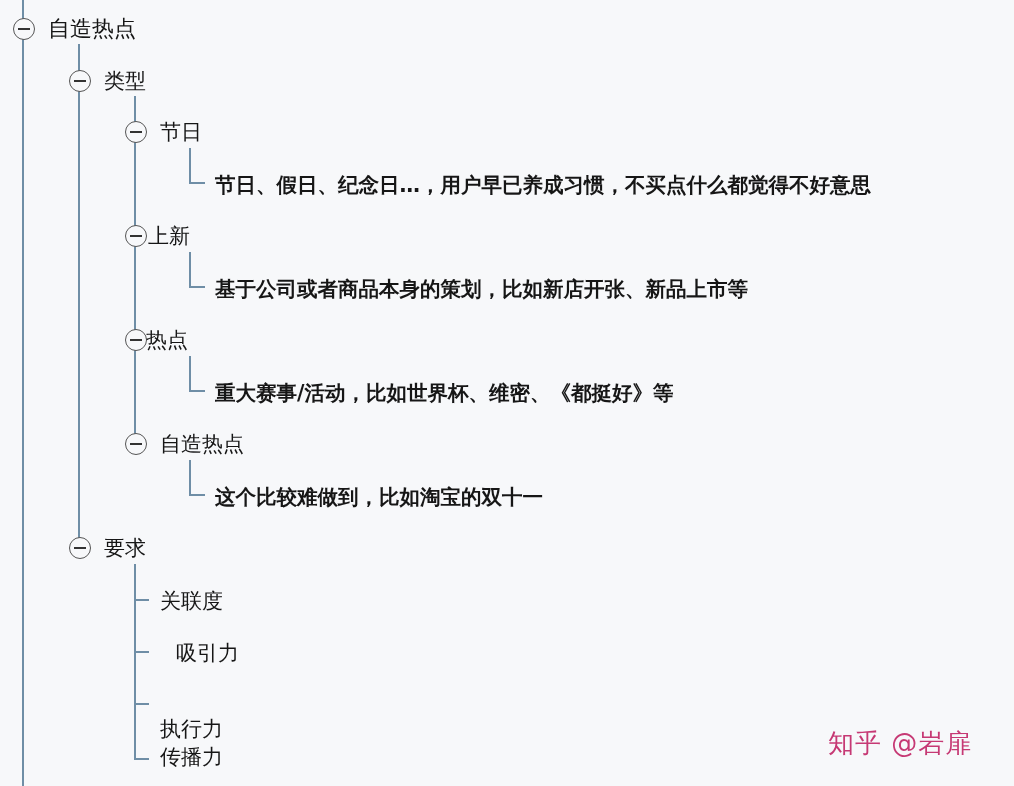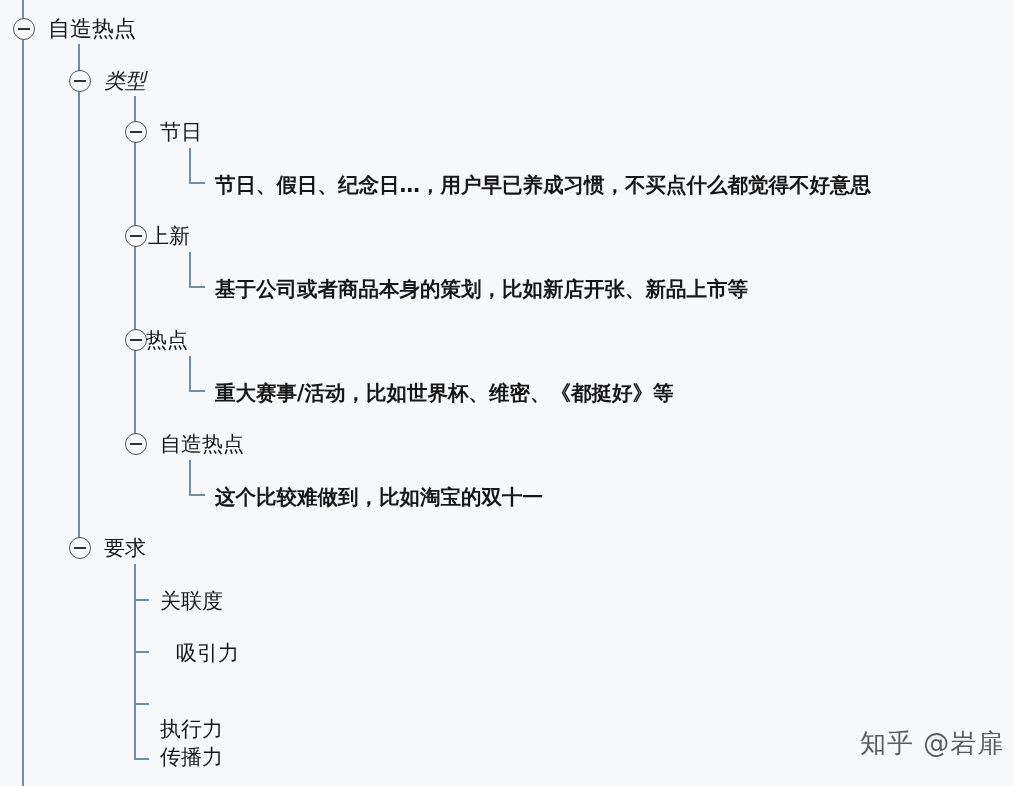--- a/index.html
+++ b/index.html
@@ -18,36 +18,36 @@
     cursor:pointer;
   }
   .toggle::after {
     content:""; position:absolute; left:4px; right:4px; top:9px; height:1.5px; background:#333;
   }
   .label {
     position:absolute; font-size:21px; line-height:26px; white-space:nowrap; color:#161616;
   }
   .desc { font-size:20.5px;font-weight:bold; }
   .watermark {
-    position:absolute; left:860px; top:726px; font-size:26px; color:#404040;
+    position:absolute; left:828px; top:726px; font-size:26px; color:#be185d;
     letter-spacing:1px; white-space:nowrap; opacity:0.85;
   }
 </style>
 </head>
 <body>
 
 <div class="vline" style="left:22px; top:0; height:786px;"></div>
 
 <div class="toggle" style="left:13px; top:18px;"></div>
 <div class="label" style="left:48px; top:16px; font-size:22px;">自造热点</div>
 
 <div class="vline" style="left:78px; top:44px; height:504px;"></div>
 
 <div class="toggle" style="left:69px; top:70px;"></div>
-<div class="label" style="left:104px; top:68px;font-style:italic;">类型</div>
+<div class="label" style="left:104px; top:68px;">类型</div>
 
 <div class="vline" style="left:134px; top:96px; height:348px;"></div>
 
 <div class="toggle" style="left:125px; top:121px;"></div>
 <div class="label" style="left:160px; top:119px;">节日</div>
 <div class="vline" style="left:189px; top:148px; height:36px;"></div>
 <div class="hline" style="left:189px; top:182px; width:16px;"></div>
 <div class="label desc" style="left:215px; top:172px;">节日、假日、纪念日…，用户早已养成习惯，不买点什么都觉得不好意思</div>
 
 <div class="toggle" style="left:125px; top:225px;"></div>

